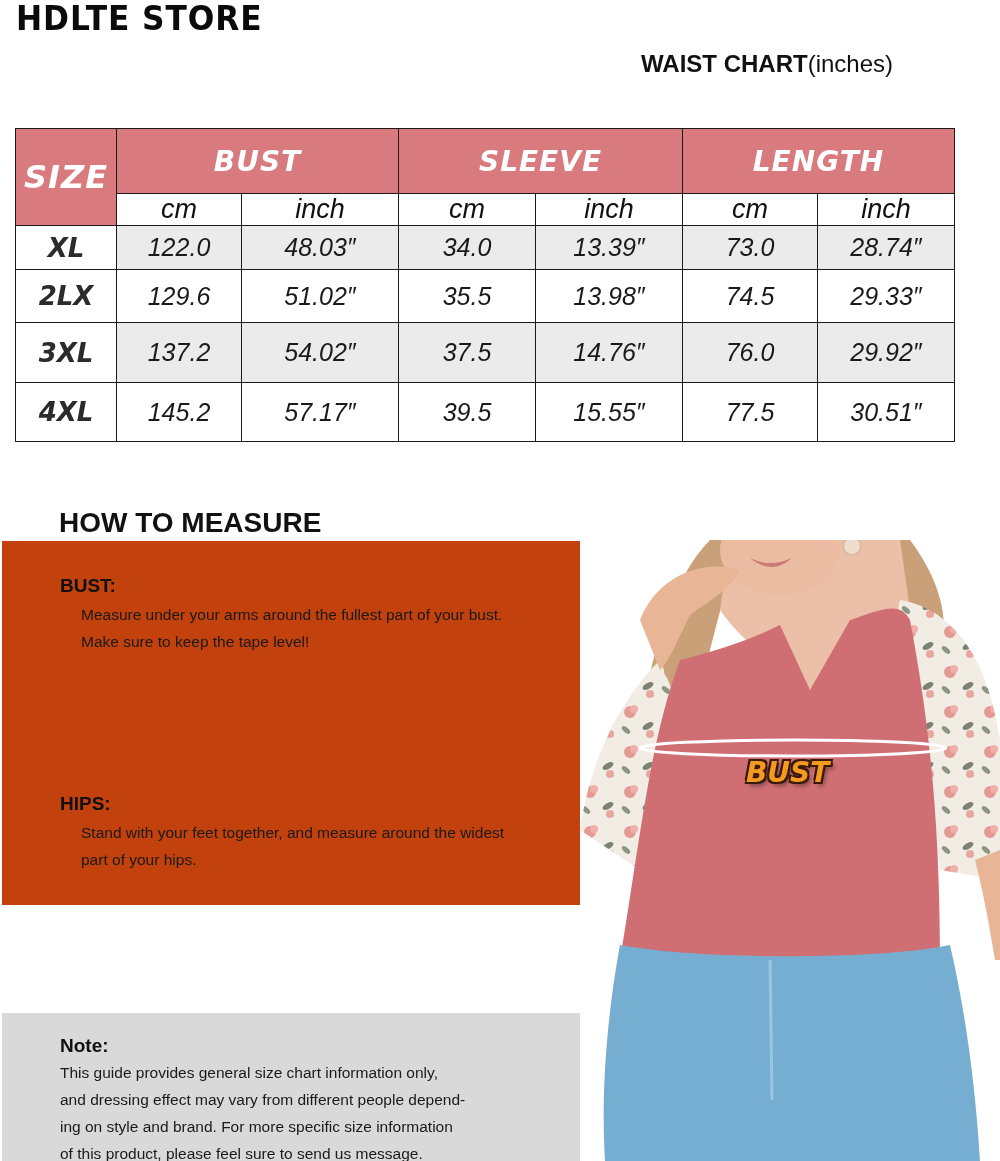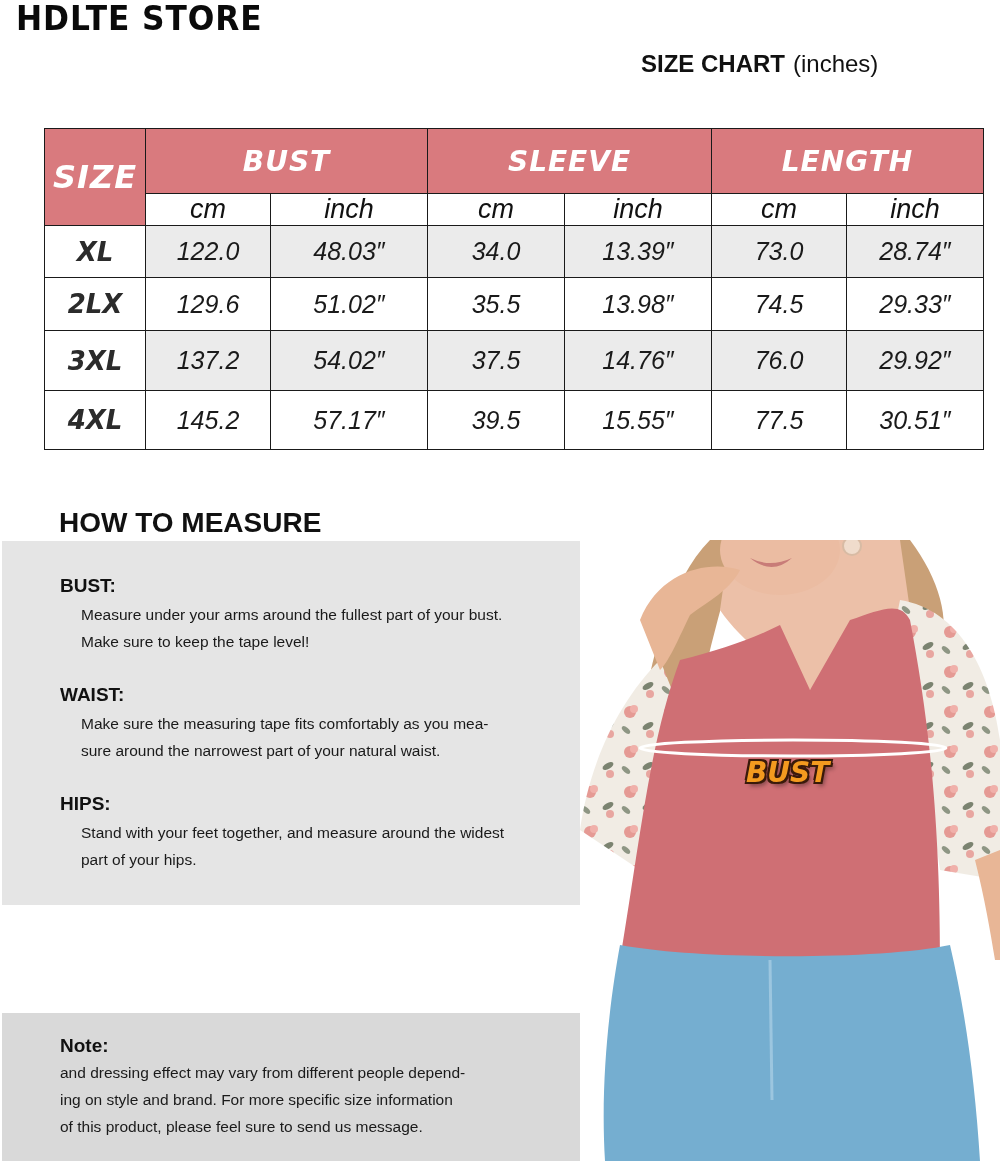--- a/index.html
+++ b/index.html
@@ -9,26 +9,26 @@
   .brand {
     position: absolute; left: 16px; top: -2px;
     font-family: "DejaVu Sans", sans-serif; font-weight: 900;
     font-size: 34px; letter-spacing: 1px; color: #0a0a0a;
     transform: scaleX(0.92); transform-origin: left top;
   }
   .chart-title {
     position: absolute; left: 641px; top: 50px;
     font-size: 24px; font-weight: 700; color: #111;
   }
-  .chart-title .unit { font-weight: 400; margin-left: 8px; }
+  .chart-title .unit { font-weight: 400; }
 
   
   .size-table {
     position: absolute; left: 15px; top: 128px;
-    width: 939px; border-collapse: collapse; table-layout: fixed; margin-left: 29px;
+    width: 939px; border-collapse: collapse; table-layout: fixed;
   }
   .size-table td, .size-table th {
     border: 1.5px solid #1a1a1a; text-align: center; vertical-align: middle;
     padding: 0;
   }
   .size-table th.head {
     background: #d97a7e; color: #fff;
     font-family: "DejaVu Sans", sans-serif; font-weight: 900; font-style: italic;
     font-size: 28px; letter-spacing: 1px;
   }
@@ -48,21 +48,21 @@
   .size-table tr.shaded td.val { background: #ebebeb; }
   .size-table tr.plain td.val { background: #ffffff; }
 
   
   .htm-title {
     position: absolute; left: 59px; top: 507px;
     font-size: 28px; font-weight: 700; color: #111;
   }
   .htm-box {
     position: absolute; left: 2px; top: 541px; width: 578px; height: 364px;
-    background: #e5e5e5;
+    background: #c2410c;
   }
   .measure-item { position: absolute; left: 58px; }
   .measure-item h3 { font-size: 19px; font-weight: 700; color: #111; margin-bottom: 4px; }
   .measure-item p { font-size: 15.5px; line-height: 27px; color: #1a1a1a; margin-left: 21px; }
 
   .note-box {
     position: absolute; left: 2px; top: 1013px; width: 578px; height: 176px;
     background: #d9d9d9;
   }
   .note-box h3 {
@@ -82,21 +82,21 @@
     text-shadow: -2px -2px 0 #3a1a0a, 2px -2px 0 #3a1a0a, -2px 2px 0 #3a1a0a, 2px 2px 0 #3a1a0a, 3px 4px 4px rgba(0,0,0,0.4);
     letter-spacing: 0px;
   }
 </style>
 </head>
 <body>
 
 <div class="brand">HDLTE STORE</div>
 
 <div class="chart-title">
-  <span>SIZE CHART</span><span class="unit">(inches)</span>
+  <span>WAIST CHART</span><span class="unit">(inches)</span>
 </div>
 
 <table class="size-table">
   <colgroup>
     <col style="width:101px">
       <col style="width:125px">
       <col style="width:157px">
     <col style="width:137px">
       <col style="width:147px">
       <col style="width:135px">
@@ -110,21 +110,21 @@
     <th class="head" colspan="2">LENGTH</th>
   </tr>
   <tr style="height:28px">
     <th class="sub">cm</th>
     <th class="sub">inch</th>
     <th class="sub">cm</th>
     <th class="sub">inch</th>
     <th class="sub">cm</th>
     <th class="sub">inch</th>
   </tr>
-  <tr class="shaded" style="height:52px">
+  <tr class="shaded" style="height:44px">
     <td class="size-label">XL</td>
     <td class="val">122.0</td>
     <td class="val">48.03″</td>
     <td class="val">34.0</td>
     <td class="val">13.39″</td>
     <td class="val">73.0</td>
     <td class="val">28.74″</td>
   </tr>
   <tr class="plain" style="height:53px">
     <td class="size-label">2LX</td>
@@ -157,35 +157,31 @@
   </table>
 
 <div class="htm-title">HOW TO MEASURE</div>
 
 <div class="htm-box">
   <div class="measure-item" style="top:34px">
     <h3>BUST:</h3>
     <p>Measure under your arms around the fullest part of your bust.</p>
     <p>Make sure to keep the tape level!</p>
   </div>
-  <div class="measure-item" style="top:143px">
-    <h3>WAIST:</h3>
-    <p>Make sure the measuring tape fits comfortably as you mea-</p>
-    <p>sure around the narrowest part of your natural waist.</p>
-  </div>
   <div class="measure-item" style="top:252px">
     <h3>HIPS:</h3>
     <p>Stand with your feet together, and measure around the widest</p>
     <p>part of your hips.</p>
   </div>
 </div>
 
 <div class="note-box">
   <h3>Note:</h3>
   <p>
+    <span style="display:block">This guide provides general size chart information only,</span>
     <span style="display:block">and dressing effect may vary from different people depend-</span>
     <span style="display:block">ing on style and brand. For more specific size information</span>
     <span style="display:block">of this product, please feel sure to send us message.</span>
   </p>
 </div>
 
 <div class="photo">
   <svg width="420" height="621" viewBox="0 0 420 621">
     <defs>
       <pattern id="floral" width="40" height="40" patternUnits="userSpaceOnUse">

